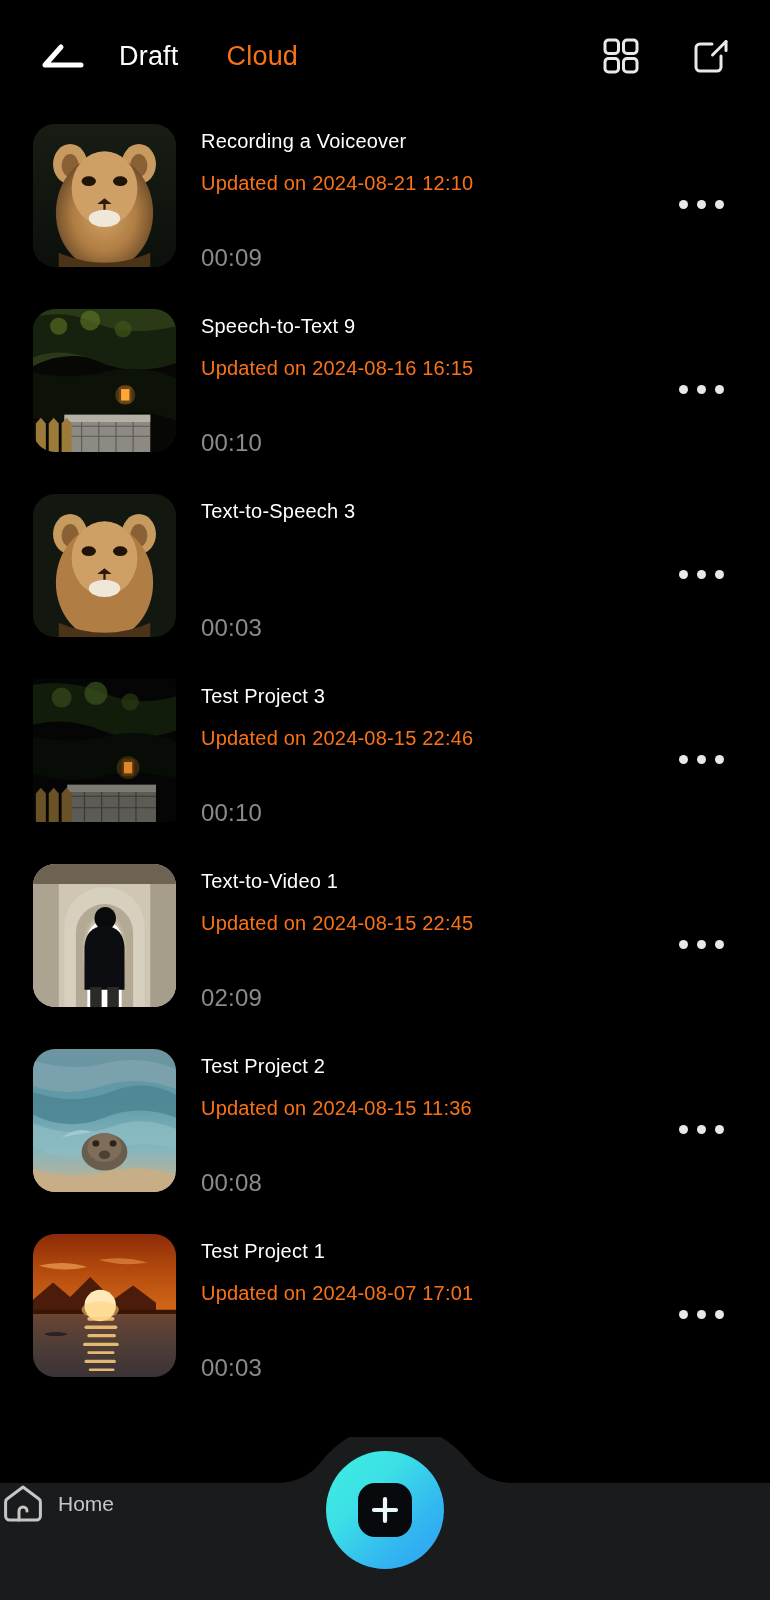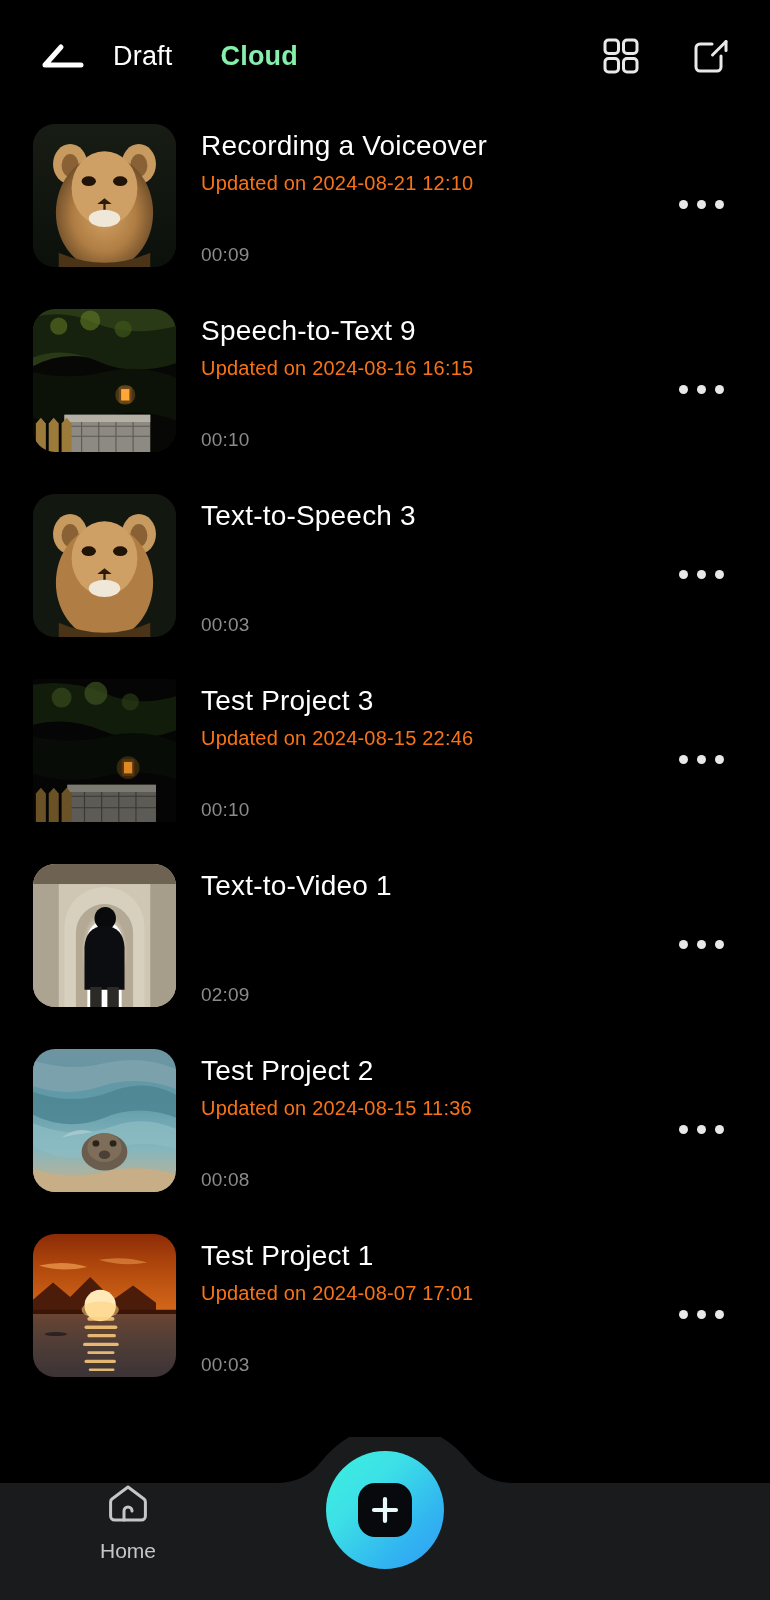--- a/index.html
+++ b/index.html
@@ -13,24 +13,24 @@
 
   
   .header {
     position:absolute; top:0; left:0; width:770px; height:112px;
     display:flex; align-items:center;
   }
   .back-btn {
     width:58px; height:44px; margin-left:33px;
     display:flex; align-items:center; justify-content:center;
   }
-  .tabs { display:flex; align-items:baseline; margin-left:22px; gap:48px; }
+  .tabs { display:flex; align-items:baseline; margin-left:28px; gap:48px; }
   .tab { font-size:27px; letter-spacing:.2px; }
   .tab.active { color:#ffffff; font-weight:400; }
-  .tab.inactive { color:#86efac; font-weight:700; }
+  .tab.inactive { color:#f97316; font-weight:400; }
   .header-actions {
     margin-left:auto; margin-right:38px;
     display:flex; align-items:center; gap:48px;
   }
   .hdr-icon { width:42px; height:42px; display:flex; align-items:center; justify-content:center; }
 
   
   .list {
     position:absolute; top:112px; left:0; width:770px; height:1325px;
     overflow:hidden;
@@ -40,47 +40,47 @@
   }
   .thumb {
     position:absolute; left:33px; top:12px;
     width:143px; height:143px;
     border-radius:22px; overflow:hidden;
     background:#111;
   }
   .thumb svg { display:block; width:143px; height:143px; }
   .row-title {
     position:absolute; left:201px; top:18px;
-    font-size:28px; color:#ffffff; letter-spacing:.2px; white-space:nowrap;
+    font-size:20px; color:#ffffff; letter-spacing:.2px; white-space:nowrap;
   }
   .row-sub {
     position:absolute; left:201px; top:60px;
     font-size:20px; color:#f97316; letter-spacing:.2px; white-space:nowrap;
   }
   .row-dur {
     position:absolute; left:201px; top:132px;
-    font-size:19px; color:#8b8b8b; letter-spacing:.2px;
+    font-size:24px; color:#8b8b8b; letter-spacing:.2px;
   }
   .row-more {
     position:absolute; right:42px; top:0; height:185px;
     display:flex; align-items:center; gap:9px;
     padding-left:18px; padding-right:4px;
   }
   .dot { width:9px; height:9px; border-radius:50%; background:#e8e8e8; }
 
   
   .nav-wrap { position:absolute; left:0; bottom:0; width:770px; height:163px; }
   .nav-bg { position:absolute; inset:0; }
   .nav-items {
     position:absolute; inset:0;
     display:flex; align-items:flex-start;
   }
   .nav-item {
     width:256px; padding-top:44px;
-    display:flex; flex-direction:column; align-items:center; gap:12px;text-align:right;
+    display:flex; flex-direction:row; align-items:center; gap:12px;text-align:right;
   }
   .nav-item.center { width:258px; }
   .nav-label { font-size:21px; color:#c6c6c6; }
   .fab {
     position:absolute; left:50%; top:14px; transform:translateX(-50%);
     width:118px; height:118px; border-radius:50%;
     background:linear-gradient(135deg,#3df0df 0%,#3ce0e6 35%,#32b7f0 70%,#2f9df5 100%);
     display:flex; align-items:center; justify-content:center;
   }
   .fab-inner {
@@ -278,20 +278,21 @@
           <rect x="82" y="14" width="18" height="86" fill="#a79d8b"></rect>
           <path d="M22 100 V44 a28 28 0 0 1 56 0 V100 z" fill="#d8d0bf"></path>
           <path d="M30 100 V48 a20 20 0 0 1 40 0 V100 z" fill="url(#arch)"></path>
           <path d="M38 100 V52 a12 12 0 0 1 24 0 V100 z" fill="#ffffff"></path>
           <path d="M43 38 a7.5 8 0 0 1 15 0 a7.5 8 0 0 1 -15 0 z" fill="#090a0c"></path>
           <path d="M36 58 q1 -14 14 -15 q13 1 14 15 v30 H36 z" fill="#0c0d10"></path>
           <path d="M40 86 h8 v14 h-8 z M52 86 h8 v14 h-8 z" fill="#2c2a27"></path>
         </svg>
       </div>
       <div class="row-title">Text-to-Video 1</div>
+      <div class="row-sub">Updated on 2024-08-15 22:45</div>
       <div class="row-dur">02:09</div>
       <div class="row-more">
         <span class="dot"></span>
         <span class="dot"></span>
         <span class="dot"></span>
       </div>
     </div>
 
     <div class="row">
       <div class="thumb">

